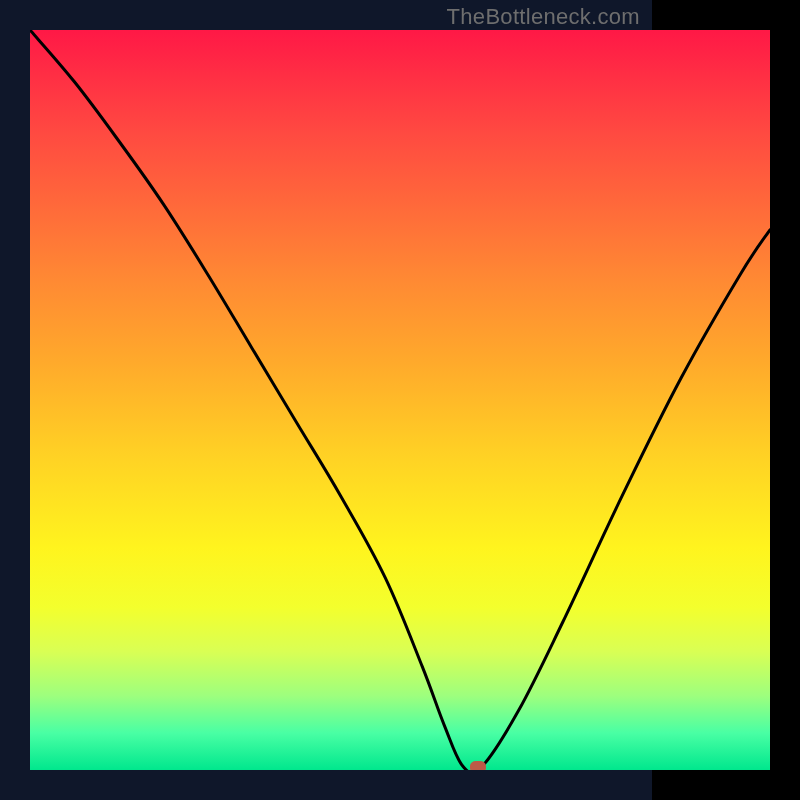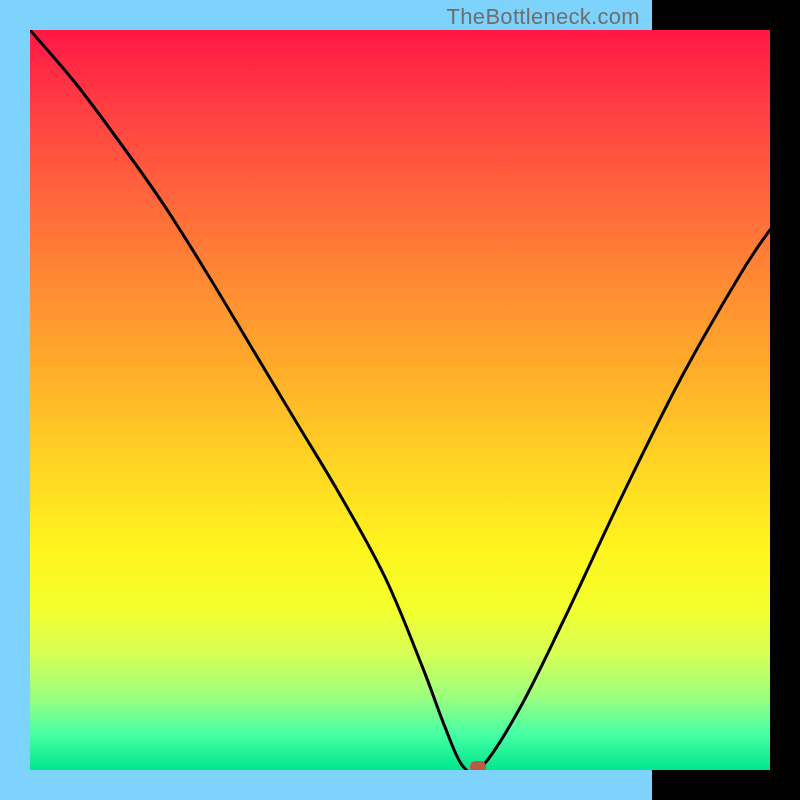--- a/index.html
+++ b/index.html
@@ -10,21 +10,21 @@
     background: #000;
     overflow: hidden;
     font-family: Arial, Helvetica, sans-serif;
   }
   .frame {
     position: absolute;
     left: 0;
     top: 0;
     width: 652px;
     height: 800px;
-    background: #7dd3fc;
+    background: #0f172a;
   }
   .watermark {
     position: absolute;
     top: 4px;
     right: 12px;
     color: #6e6e6e;
     font-size: 22px;
     font-weight: 500;
     letter-spacing: 0.3px;
     user-select: none;

